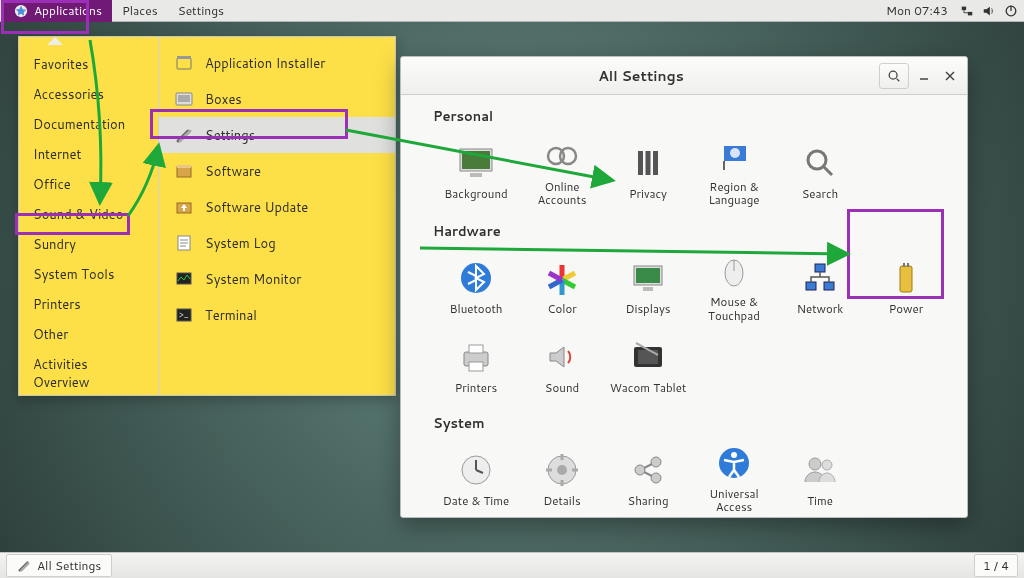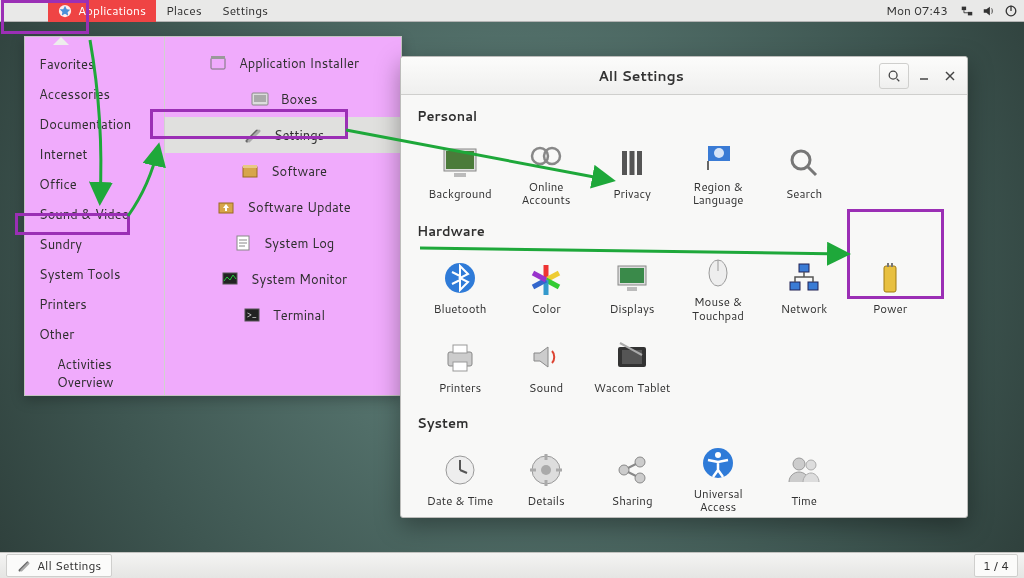--- a/index.html
+++ b/index.html
@@ -14,56 +14,56 @@
     background: #e9e9e8; color: #333; font-size: 12px;
     display: flex; align-items: center; padding: 0 4px;
     border-bottom: 1px solid #b4b4b4;
   }
   .panel-left, .panel-right { display: flex; align-items: center; }
   .panel-spacer { flex: 1; }
   .menu-btn {
     padding: 0 10px; height: 22px; display: flex; align-items: center;
     cursor: pointer;
   }
-  .menu-btn.active { background: #ef4444; color: #fff; margin-left: 44px; }
+  .menu-btn.active { background: #701a75; color: #fff; }
   .panel-right .tray-ic {
     width: 18px; display: inline-flex; justify-content: center; align-items: center;
     margin-left: 4px; color: #3a3a3a;
   }
   .panel-clock { margin-right: 6px; }
 
   
   .apps-menu {
-    position: absolute; left: 24px; top: 36px;
+    position: absolute; left: 18px; top: 36px;
     width: 378px; height: 360px;
-    background: #f0abfc; border: 1px solid #c4c4c2;
+    background: #fde047; border: 1px solid #c4c4c2;
     box-shadow: 0 4px 12px rgba(0,0,0,.25);
     display: flex;
     font-size: 13px; color: #2f2f2f;
   }
   .apps-menu::before{
     content:""; position:absolute; top:-8px; left:28px;
     border:8px solid transparent; border-bottom-color:#ededec;
   }
   .apps-cats {
     width: 140px; border-right: 1px solid #d1d1cf;
     padding: 12px 0 8px 0; display: flex; flex-direction: column;
   }
   .apps-cat {
     padding: 6px 14px; cursor: pointer;
   }
   .apps-overview {
-    margin-top: auto; padding: 6px 14px; cursor: pointer; margin-left: 18px;
+    margin-top: auto; padding: 6px 14px; cursor: pointer;
   }
   .apps-items {
     flex: 1; padding: 8px 0;
   }
   .apps-item {
     display: flex; align-items: center; gap: 10px;
-    padding: 7px 14px; cursor: pointer; justify-content: center;
+    padding: 7px 14px; cursor: pointer;
   }
   .apps-item.selected { background: #e0e0de; }
   .apps-item .ic {
     width: 22px; height: 22px; display:flex; align-items:center; justify-content:center;
     color:#555;
   }
 
   
   .window {
     position: absolute; left: 400px; top: 56px; width: 568px; height: 462px;
@@ -81,21 +81,21 @@
   }
   .title-spacer { flex:1; }
   .title-text { font-weight: 600; color:#333; font-size:14px; }
   .title-btn {
     width: 30px; height: 26px; border: 1px solid #cfcfcd;
     background: linear-gradient(#fcfcfb, #efefee);
     border-radius: 3px; display:flex; align-items:center; justify-content:center;
     margin-left: 4px; color:#444; cursor:pointer;
   }
   .title-btn.flat { border:none; background:transparent; width:22px; }
-  .win-body { flex:1; overflow-y:auto; padding: 8px 16px 12px 16px; }
+  .win-body { flex:1; overflow-y:auto; padding: 8px 16px 12px 32px; }
   .sect-head { font-size: 13px; font-weight: 600; color:#2f2f2f; margin: 4px 0 4px 0; }
   .icon-grid { display: flex; flex-wrap: wrap; }
   .gitem {
     width: 86px; display:flex; flex-direction:column; align-items:center;
     padding: 6px 0 8px 0; cursor:pointer; text-align:center;
     font-size: 11.5px; color:#333;justify-content:center;
   }
   .gitem .bigic {
     width: 42px; height: 42px; display:flex; align-items:center; justify-content:center;
     margin-bottom: 3px;

